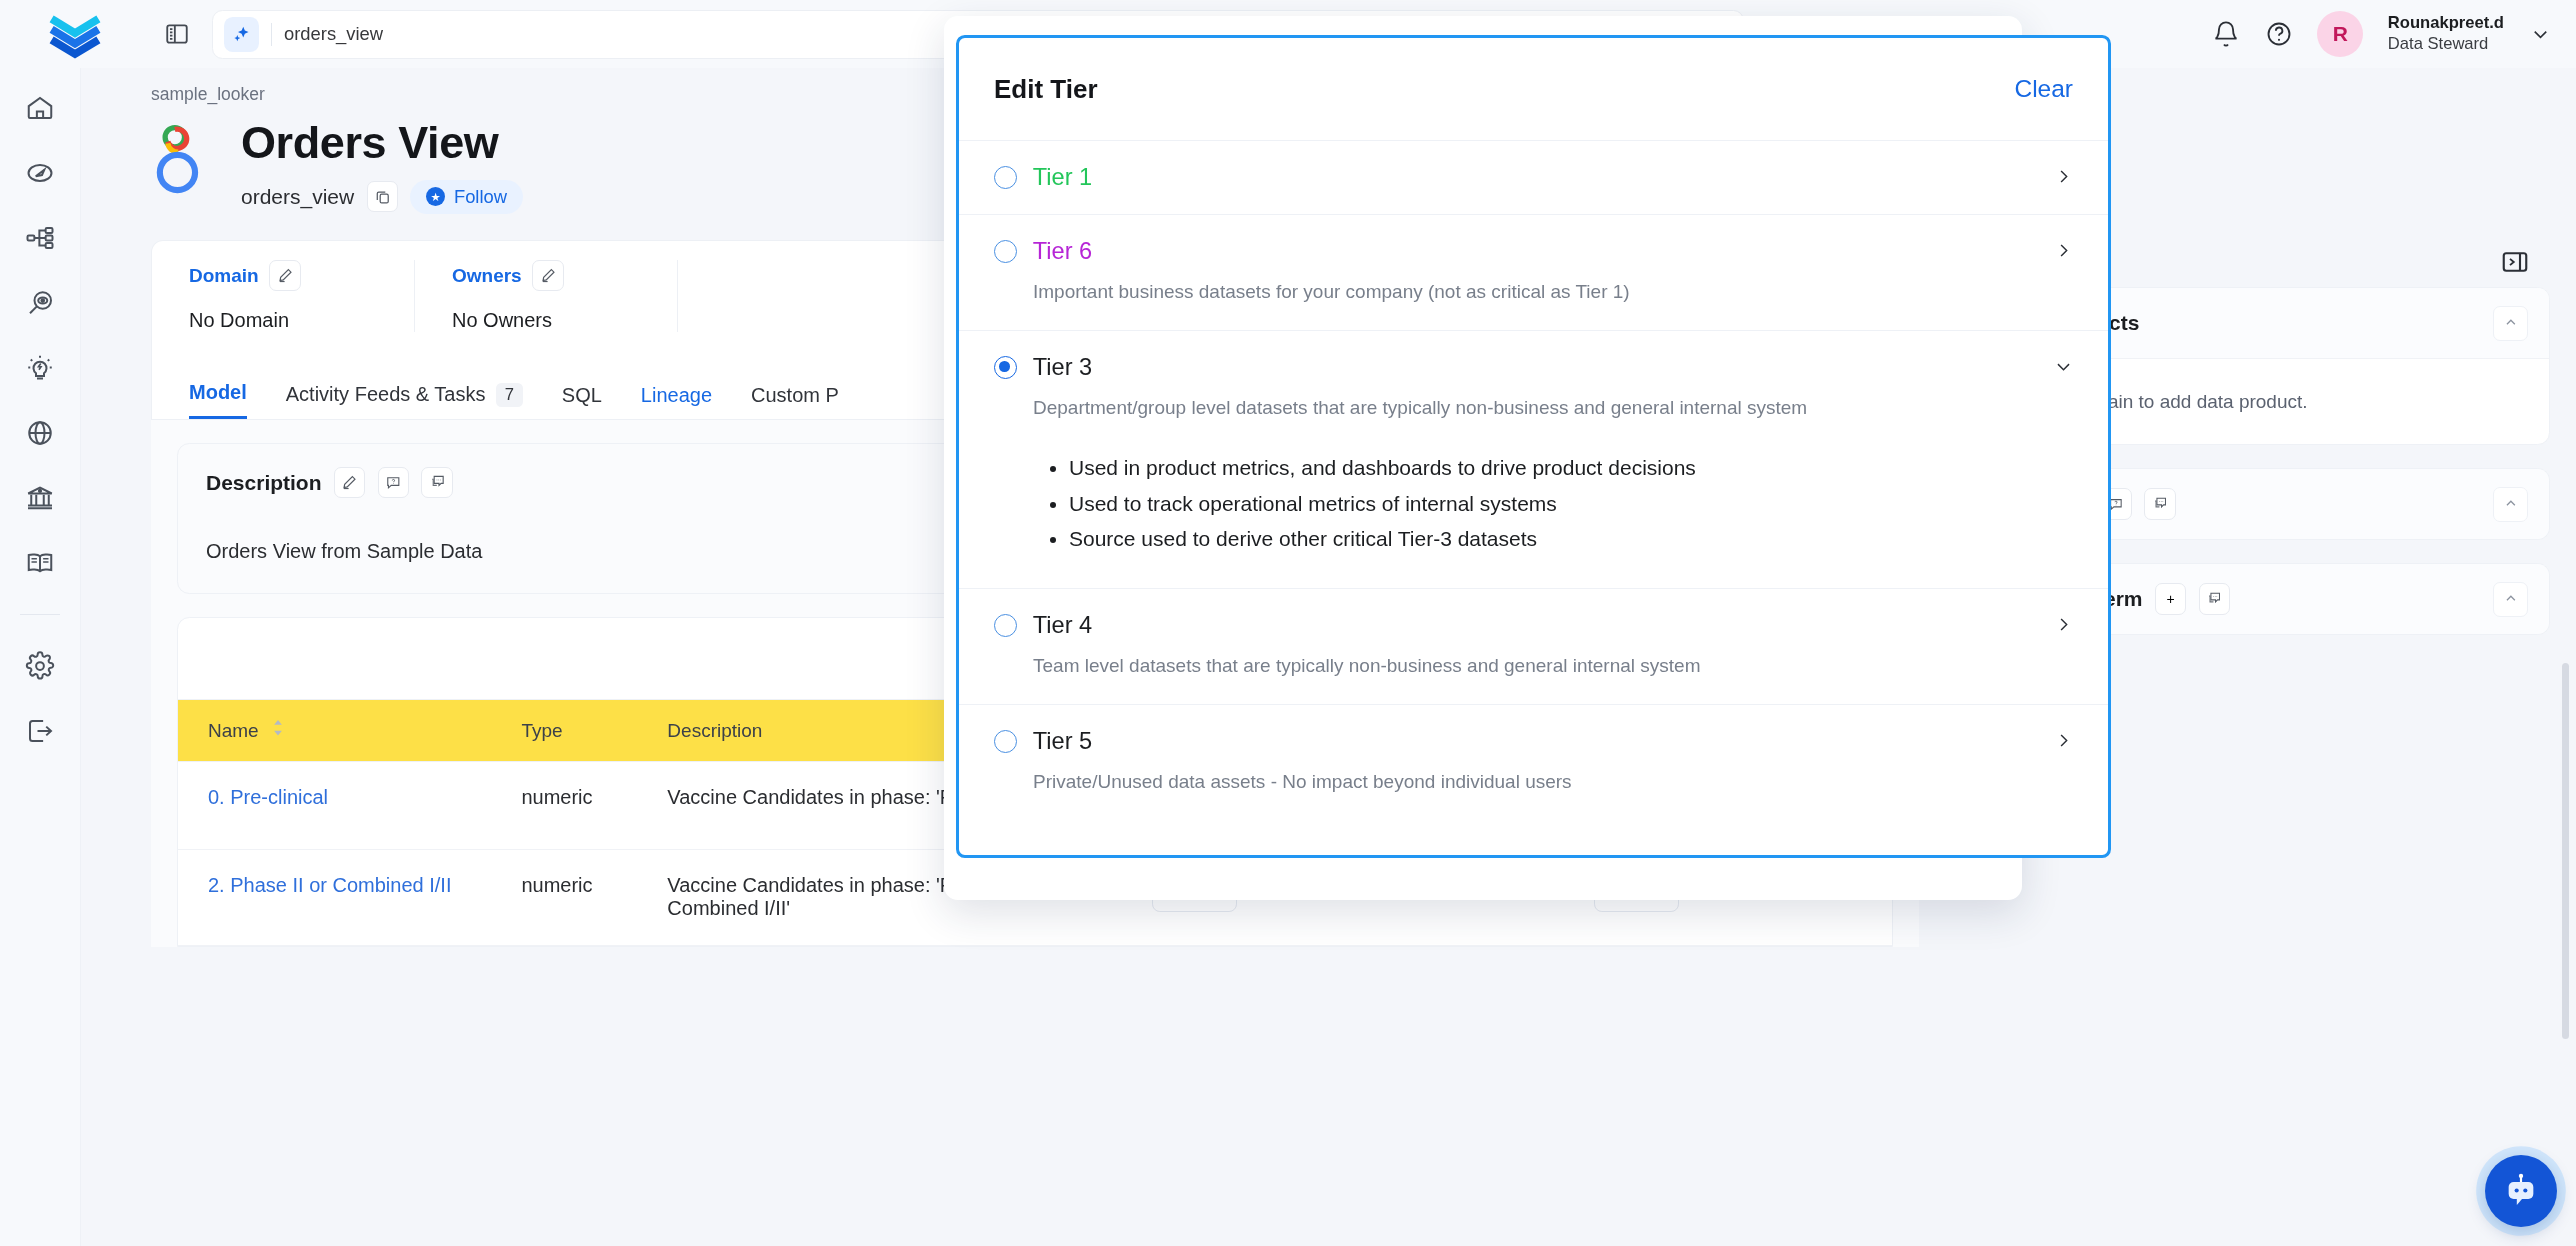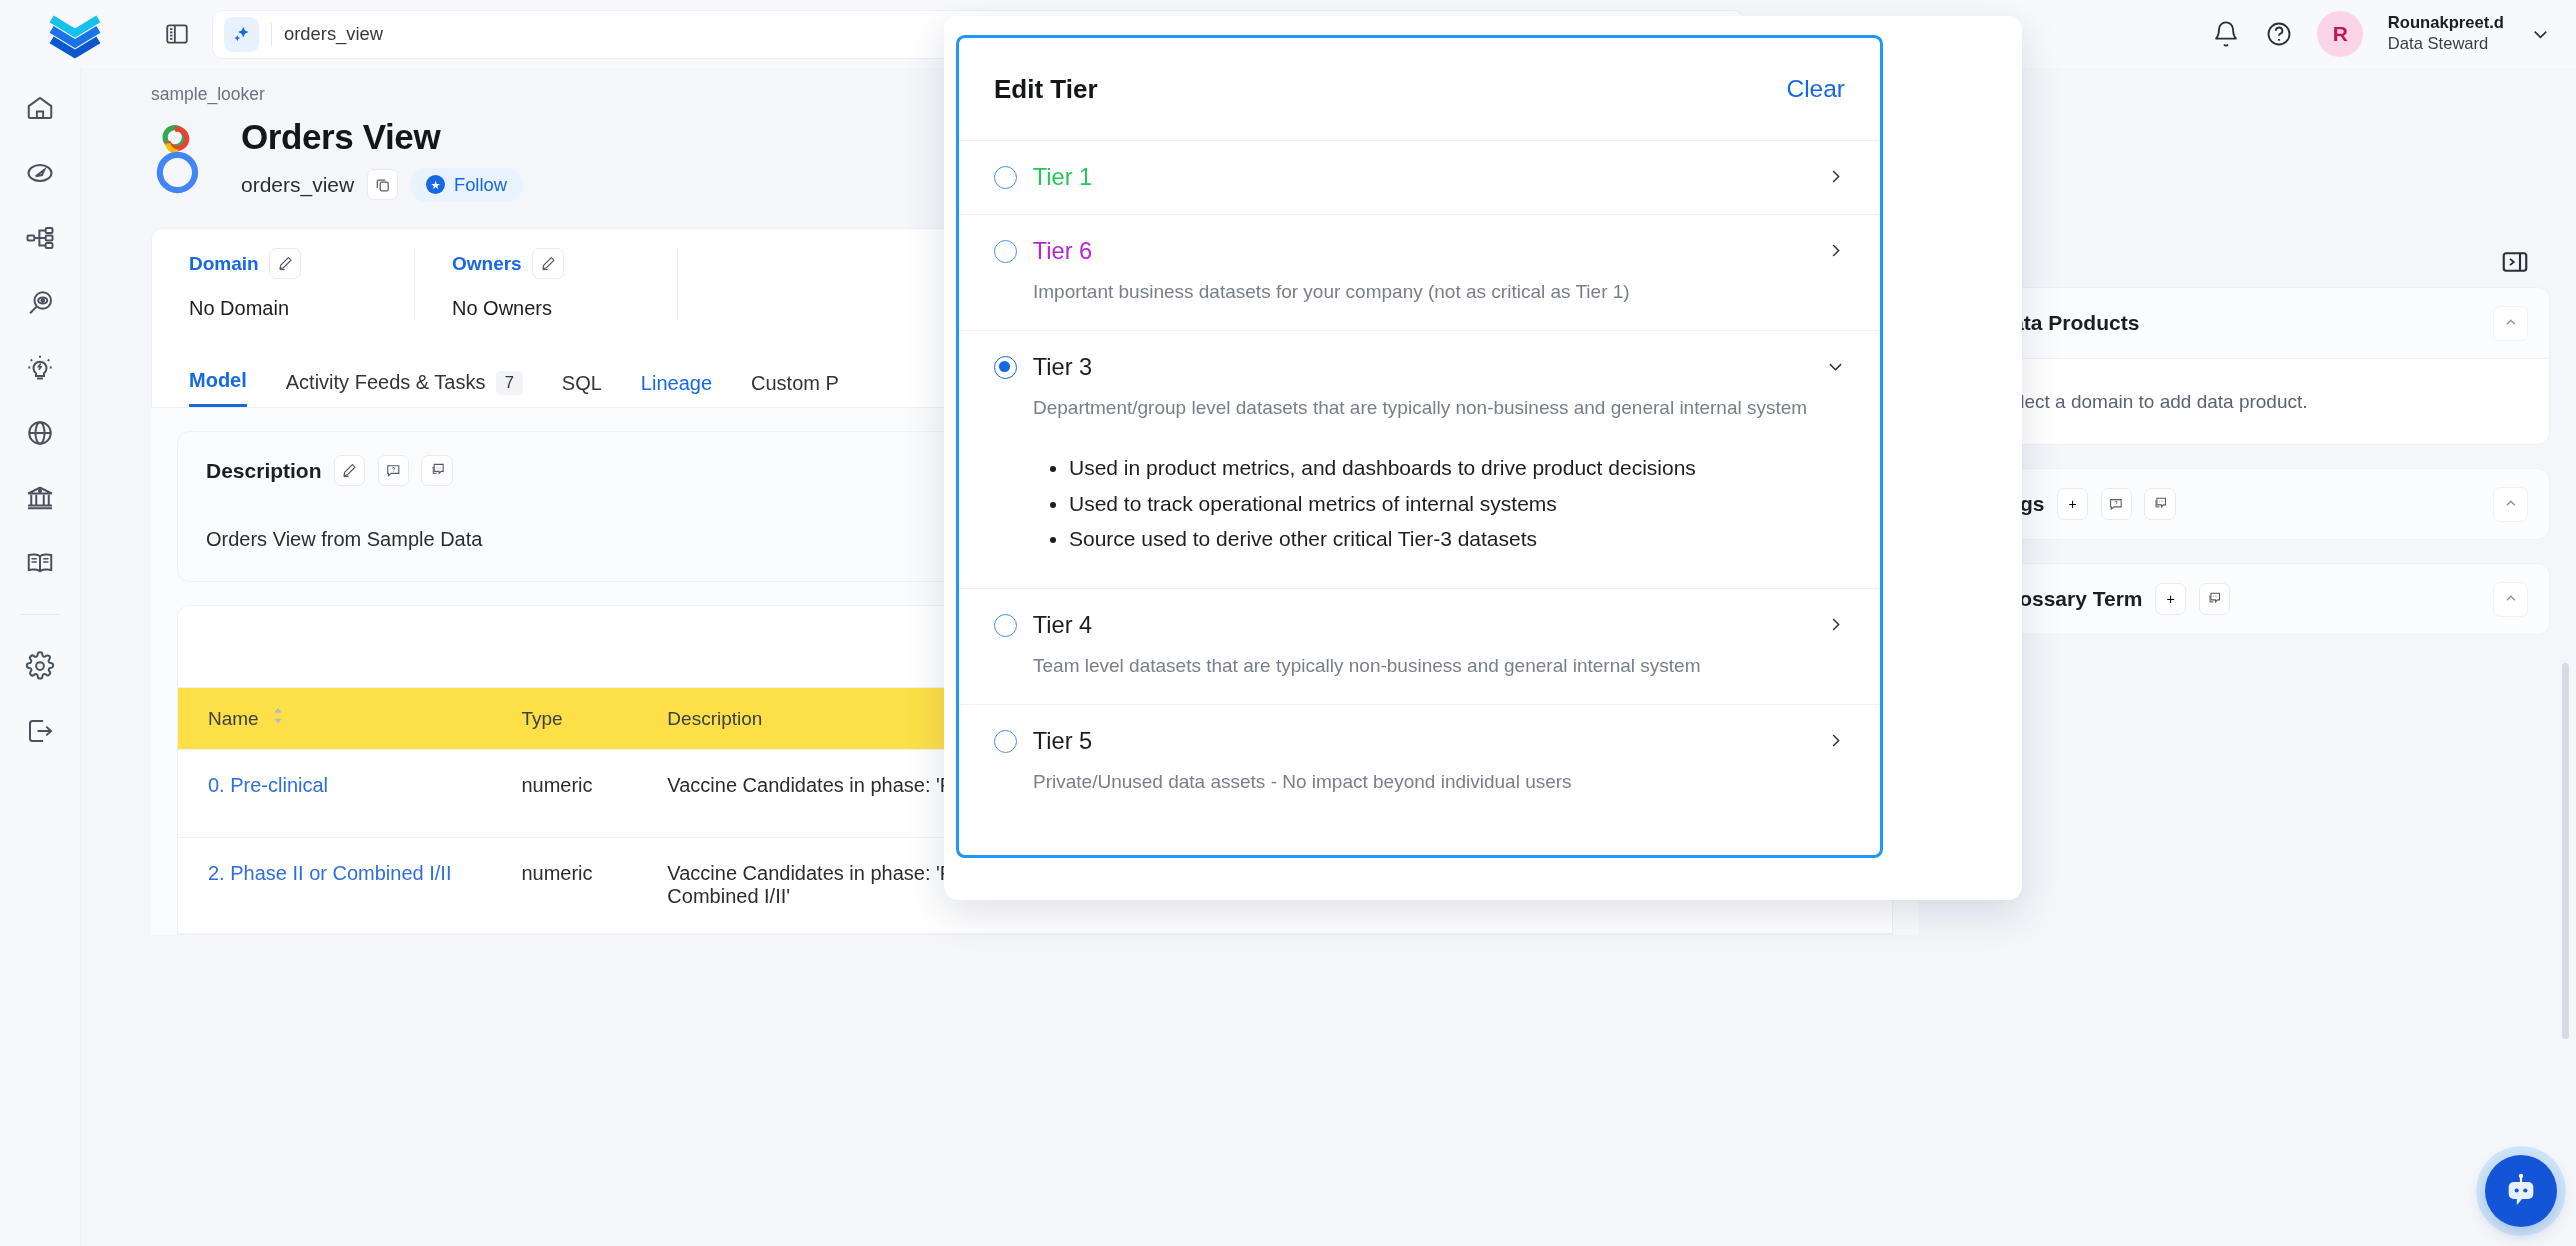--- a/index.html
+++ b/index.html
@@ -54,21 +54,21 @@
     display: flex; flex-direction: column; align-items: center;
     padding-top: 19px; gap: 23px; z-index: 4;
   }
   .rail-ico { width: 42px; height: 42px; display: flex; align-items: center; justify-content: center; cursor: pointer; }
   .rail-div { width: 40px; height: 0.9px; background: #e4e8ef; margin: 7px 0; }
 
   
   .main { position: absolute; left: 81px; top: 68px; width: 2495px; height: 1178px; }
   .breadcrumb { font-size: 17.5px; color: #6b7280; padding: 15.8px 0 0 70px; }
   .title-row { display: flex; align-items: flex-start; padding: 12.3px 0 0 70px; gap: 23px; }
-  .title-main h1 { font-size: 35px; color: #14161a; font-weight: bold; letter-spacing: -0.4px; }
+  .title-main h1 { font-size: 45px; color: #14161a; font-weight: bold; letter-spacing: -0.4px; }
   .sub-row { display: flex; align-items: center; gap: 12.3px; margin-top: 10.5px; }
   .sub-name { font-size: 21px; color: #2b2d31; }
   .mini-btn {
     width: 31.5px; height: 31.5px; border: 0.9px solid #e7eaf0; border-radius: 7px; background:#fff;
     display: flex; align-items: center; justify-content: center; cursor: pointer;
   }
   .follow-pill {
     background: #e9f2ff; border-radius: 17.5px; padding: 6.1px 15.8px; display: flex;
     align-items: center; gap: 8.8px; color: #1668e3; font-size: 18.4px; cursor: pointer;
   }
@@ -164,21 +164,21 @@
   .rb-collapse { margin-left: auto; width: 35px; height: 35px; border: 0.9px solid #eef1f6; border-radius: 7px; background:#fff;
     display:flex; align-items:center; justify-content:center; cursor:pointer; }
   .rb-body { padding: 31.5px 21px; font-size: 19px; color: #5b6270; }
   .rb-head-only { border-bottom: none; }
   .modal-shadow {
     position: absolute; left: 944px; top: 15.8px; width: 1078px; height: 884px;
     background: #fff; border-radius: 14px; box-shadow: 0 12.3px 40px rgba(25,40,80,.14);
     z-index: 21;
   }
   .modal {
-    position: absolute; left: 956px; top: 35px; width: 927px; height: 823px;
+    position: absolute; left: 956px; top: 35px; width: 1155px; height: 823px;
     background: #fff; border: 3.5px solid #2196f3; border-radius: 8.8px;
     z-index: 22; display: flex; flex-direction: column; overflow: hidden;
   }
   .modal-head {
     height: 103px; display: flex; align-items: center; justify-content: space-between;
     padding: 0 35px; border-bottom: 0.9px solid #eef1f6; flex: none;
   }
   .modal-title { font-size: 26px; font-weight: bold; color: #14161a; }
   .modal-clear { font-size: 24.5px; color: #1668e3; cursor: pointer; }
   .modal-list { flex: 1; overflow: hidden; }

